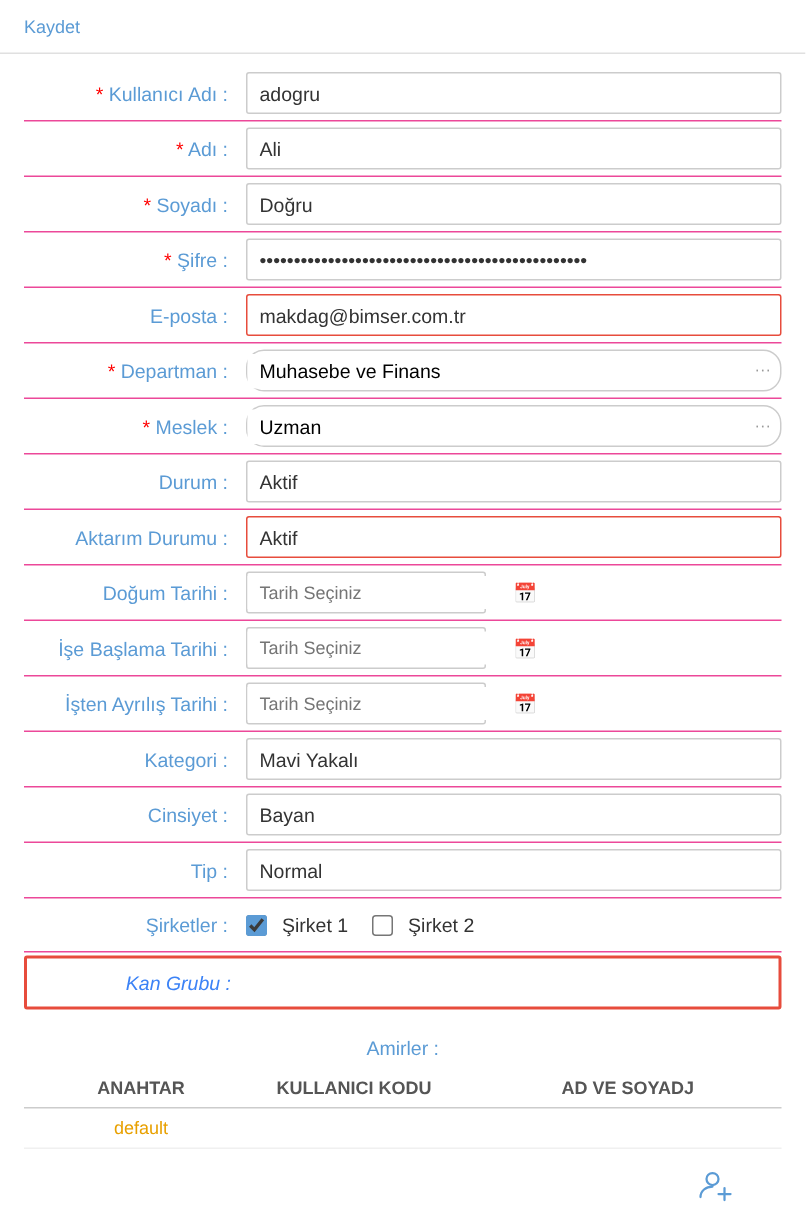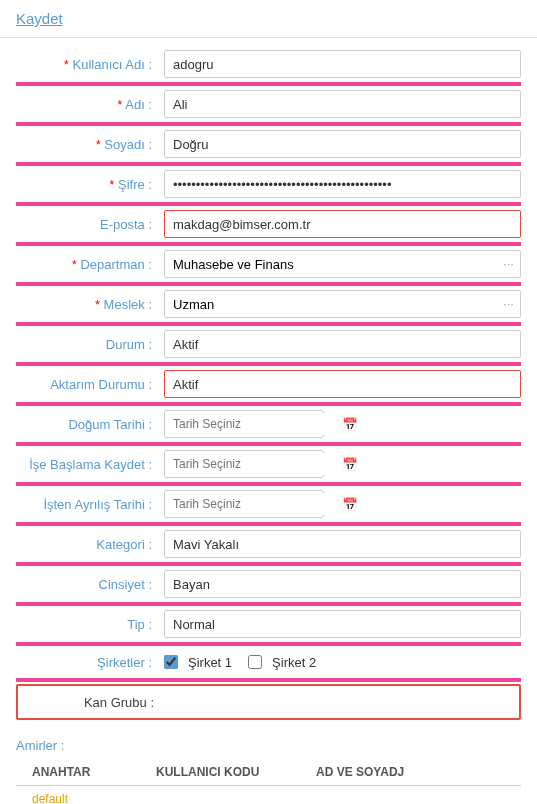--- a/index.html
+++ b/index.html
@@ -14,35 +14,34 @@
 
     .top-bar {
       padding: 10px 16px;
       border-bottom: 1px solid #e0e0e0;
     }
 
     .save-btn {
       color: #5b9bd5;
       background: none;
       border: none;
-      font-size: 15px;
+      font-size: 12px;
       cursor: pointer;
       padding: 0;
-      text-decoration: underline;
     }
 
     .form-container {
       padding: 8px 16px;
     }
 
     .form-row {
       display: flex;
       align-items: center;
       min-height: 36px;
-      border-bottom: 4px solid #ec4899;
+      border-bottom: 1px solid #ec4899;
       padding: 4px 0;
     }
 
     .form-label {
       width: 148px;
       min-width: 148px;
       color: #5b9bd5;
       font-size: 13px;
       text-align: right;
       padding-right: 12px;
@@ -69,21 +68,21 @@
     }
 
     .form-input.red-border {
       border-color: #e74c3c;
     }
 
     .form-input-with-dots {
       display: flex;
       align-items: center;
       border: 1px solid #ccc;
-      border-radius: 2px;
+      border-radius: 12px;
       height: 28px;
     }
 
     .form-input-with-dots input {
       flex: 1;
       border: none;
       outline: none;
       padding: 4px 8px;
       font-size: 13px;
     }
@@ -133,20 +132,21 @@
     }
 
     .checkbox-item input[type="checkbox"] {
       width: 14px;
       height: 14px;
       accent-color: #5b9bd5;
     }
 
     .amirler-section {
       padding: 8px 16px 4px;
+      text-align: center;
     }
 
     .amirler-label {
       color: #5b9bd5;
       font-size: 13px;
       margin-bottom: 6px;
     }
 
     .table-header {
       display: flex;
@@ -286,21 +286,21 @@
     <div class="form-label">Doğum Tarihi :</div>
     <div class="form-field">
       <div class="date-input-wrap">
         <input type="text" placeholder="Tarih Seçiniz" style="">
         <span class="calendar-icon">📅</span>
       </div>
     </div>
   </div>
 
   <div class="form-row">
-    <div class="form-label">İşe Başlama Kaydet :</div>
+    <div class="form-label">İşe Başlama Tarihi :</div>
     <div class="form-field">
       <div class="date-input-wrap">
         <input type="text" placeholder="Tarih Seçiniz" style="">
         <span class="calendar-icon">📅</span>
       </div>
     </div>
   </div>
 
   <div class="form-row">
     <div class="form-label">İşten Ayrılış Tarihi :</div>
@@ -343,21 +343,21 @@
         </div>
         <div class="checkbox-item">
           <input type="checkbox" style="">
           <span>Şirket 2</span>
         </div>
       </div>
     </div>
   </div>
 
   <div class="form-row" style="border: 2px solid #e74c3c; margin: 2px 0; border-radius: 2px;">
-    <div class="form-label" style="color:#404040;">Kan Grubu :</div>
+    <div class="form-label" style="color:#3b82f6;font-style:italic;">Kan Grubu :</div>
   </div>
 
 </div>
 
 <div class="amirler-section">
   <div class="amirler-label">Amirler :</div>
 
   <div class="table-header">
     <div class="col-anahtar">ANAHTAR</div>
     <div class="col-kullanici">KULLANICI KODU</div>

